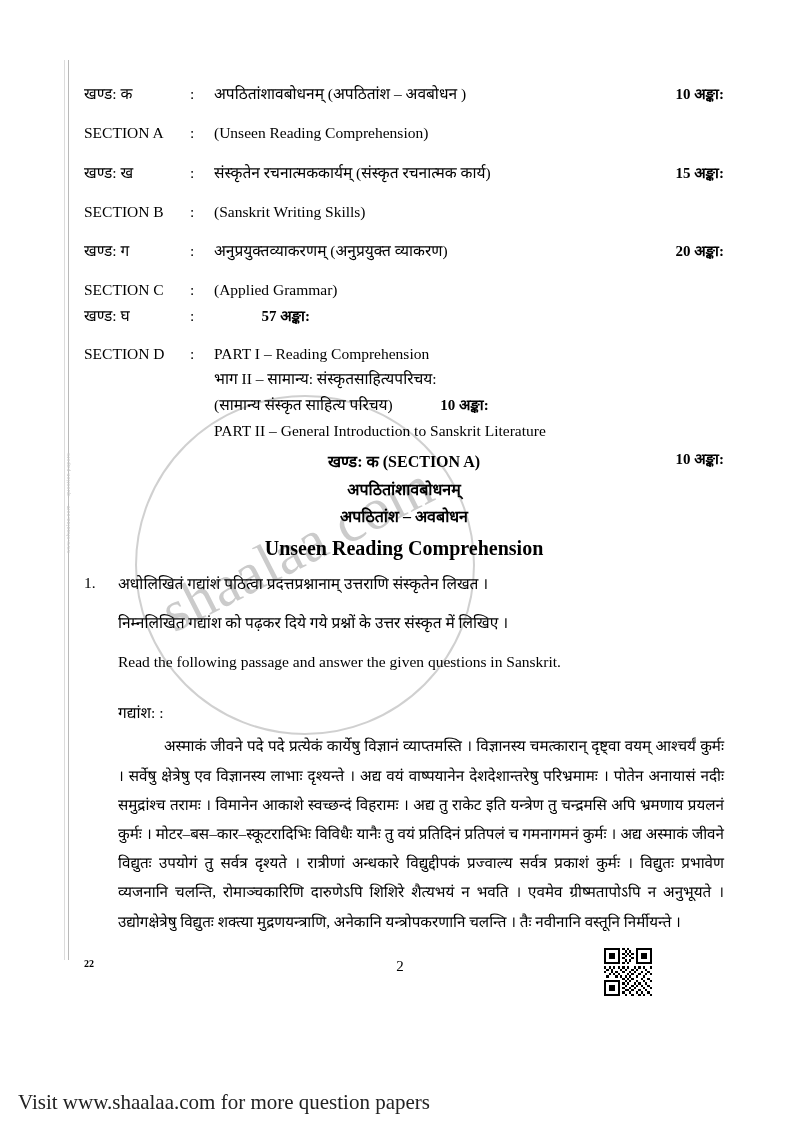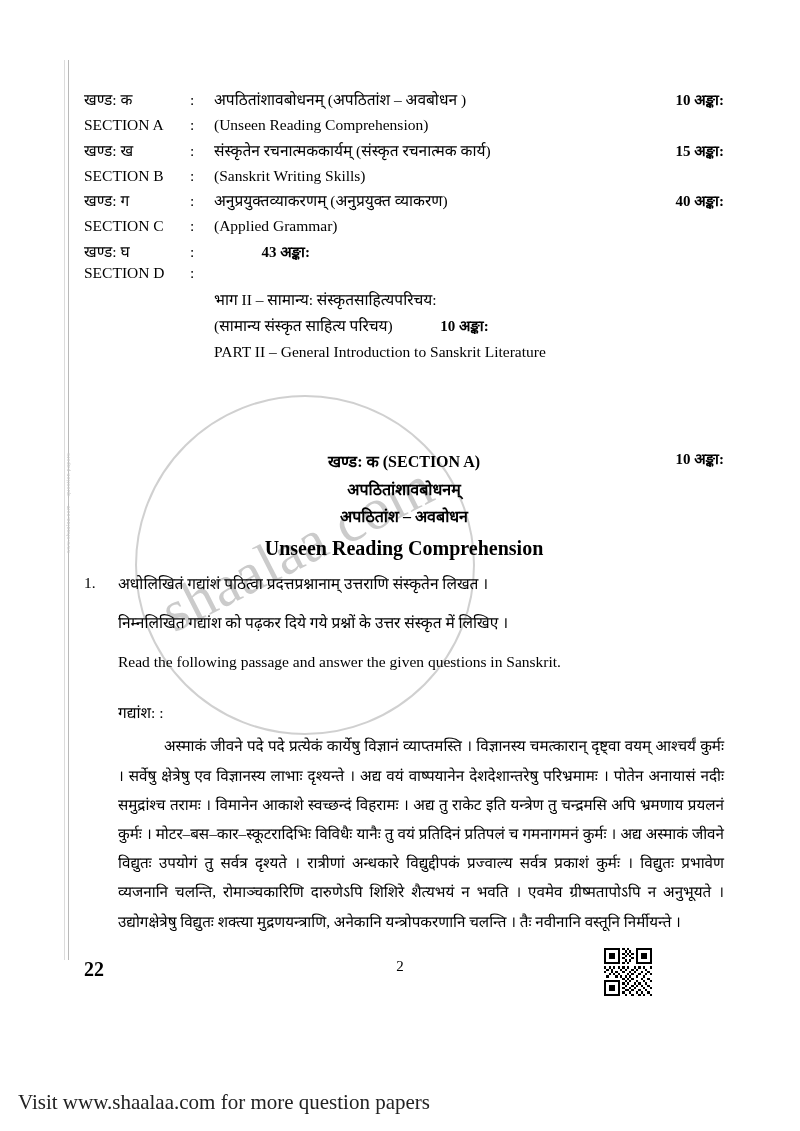--- a/index.html
+++ b/index.html
@@ -94,21 +94,21 @@
     position: absolute;
     left: 0; top: 0;
     width: 800px;
     z-index: 5;
   }
 
   
   .sec-table {
     position: absolute;
     left: 84px;
-    top: 88px;
+    top: 68px;
     width: 640px;
   }
   .sec-row {
     display: flex;
     align-items: baseline;
     margin-bottom: 2px;
     min-height: 22px;
   }
   .sec-code {
     width: 106px;
@@ -117,20 +117,21 @@
   }
   .sec-colon {
     width: 24px;
     flex: 0 0 24px;
     font-size: 15.5px;
   }
   .sec-text {
     flex: 1 1 auto;
     font-size: 15.5px;
     line-height: 1.5;
+    margin-top: 14px;
   }
   .sec-marks {
     width: 96px;
     flex: 0 0 96px;
     text-align: right;
     font-weight: bold;
     font-size: 15px;
   }
   .dev { font-family: "Liberation Serif", serif; }
   .eng { font-family: "Liberation Serif", serif; }
@@ -199,21 +200,21 @@
     line-height: 1.92;
     text-align: justify;
     text-indent: 46px;
   }
 
   
   .page-foot-left {
     position: absolute;
     left: 84px;
     top: 958px;
-    font-size: 20px;
+    font-size: 10px;
     font-weight: bold;
   }
   .page-foot-center {
     position: absolute;
     left: 0;
     top: 958px;
     width: 800px;
     text-align: center;
     font-size: 15px;
   }
@@ -290,39 +291,40 @@
         <div class="sec-code eng">SECTION B</div>
         <div class="sec-colon">:</div>
         <div class="sec-text eng">(Sanskrit Writing Skills)</div>
         <div class="sec-marks dev"></div>
       </div>
 
       <div class="sec-row">
         <div class="sec-code dev">खण्ड: ग</div>
         <div class="sec-colon">:</div>
         <div class="sec-text dev">अनुप्रयुक्तव्याकरणम् (अनुप्रयुक्त व्याकरण)</div>
-        <div class="sec-marks dev">40 अङ्का:</div>
+        <div class="sec-marks dev">20 अङ्का:</div>
       </div>
 
       <div class="sec-row">
         <div class="sec-code eng">SECTION C</div>
         <div class="sec-colon">:</div>
         <div class="sec-text eng">(Applied Grammar)</div>
         <div class="sec-marks dev"></div>
       </div>
 
       <div class="sec-row">
         <div class="sec-code dev">खण्ड: घ</div>
         <div class="sec-colon">:</div>
-        <div class="sec-marks dev">43 अङ्का:</div>
+        <div class="sec-marks dev">57 अङ्का:</div>
       </div>
 
       <div class="sec-row">
         <div class="sec-code eng">SECTION D</div>
         <div class="sec-colon">:</div>
+        <div class="sec-text eng">PART I – Reading Comprehension</div>
         <div class="sec-marks dev"></div>
       </div>
 
       <div class="sec-row">
         <div class="sub-line dev">भाग II – सामान्य: संस्कृतसाहित्यपरिचय:</div>
         <div class="sec-marks dev"></div>
       </div>
 
       <div class="sec-row">
         <div class="sub-line dev">(सामान्य संस्कृत साहित्य परिचय)</div>

